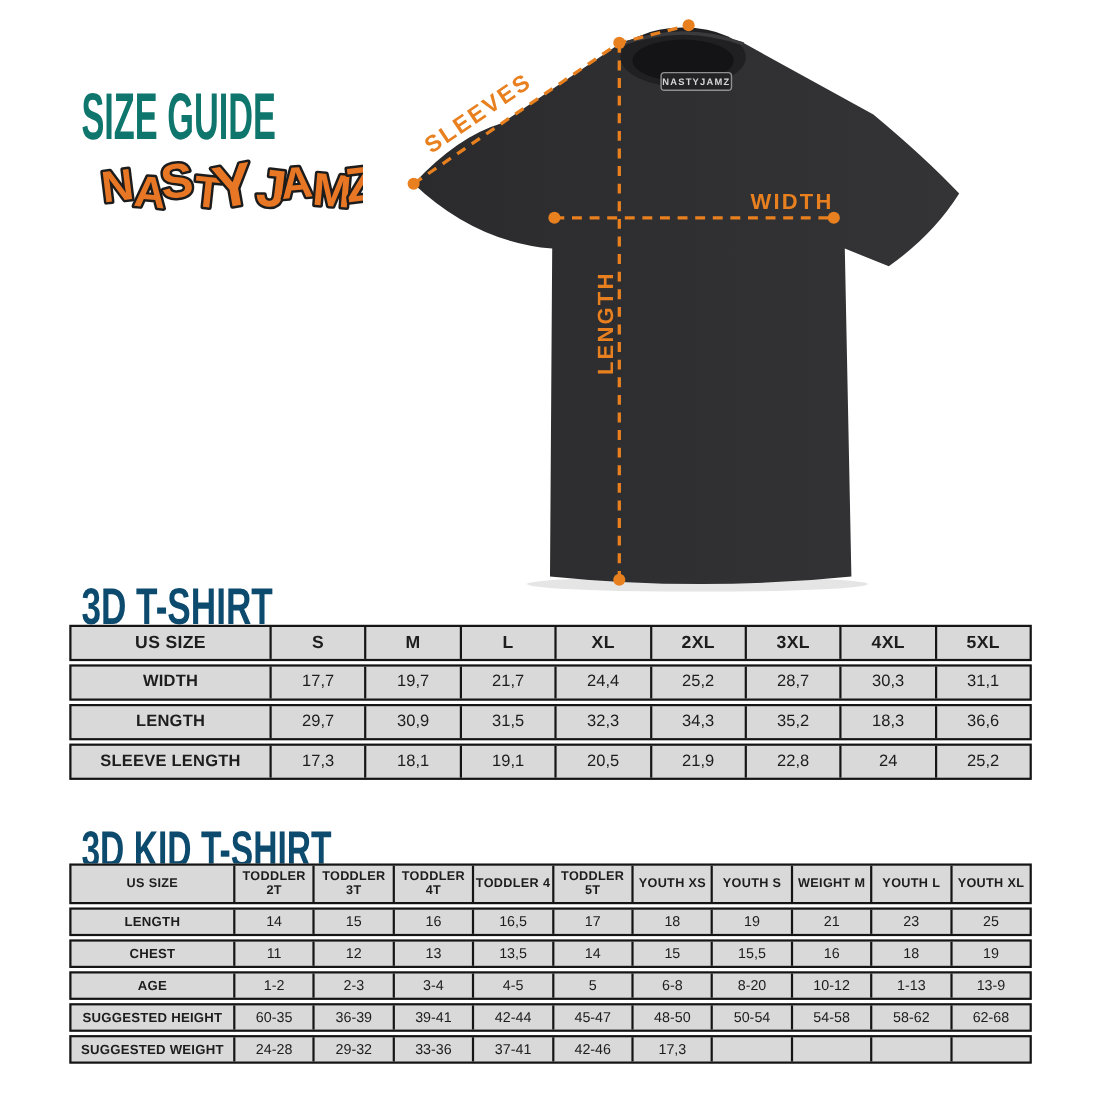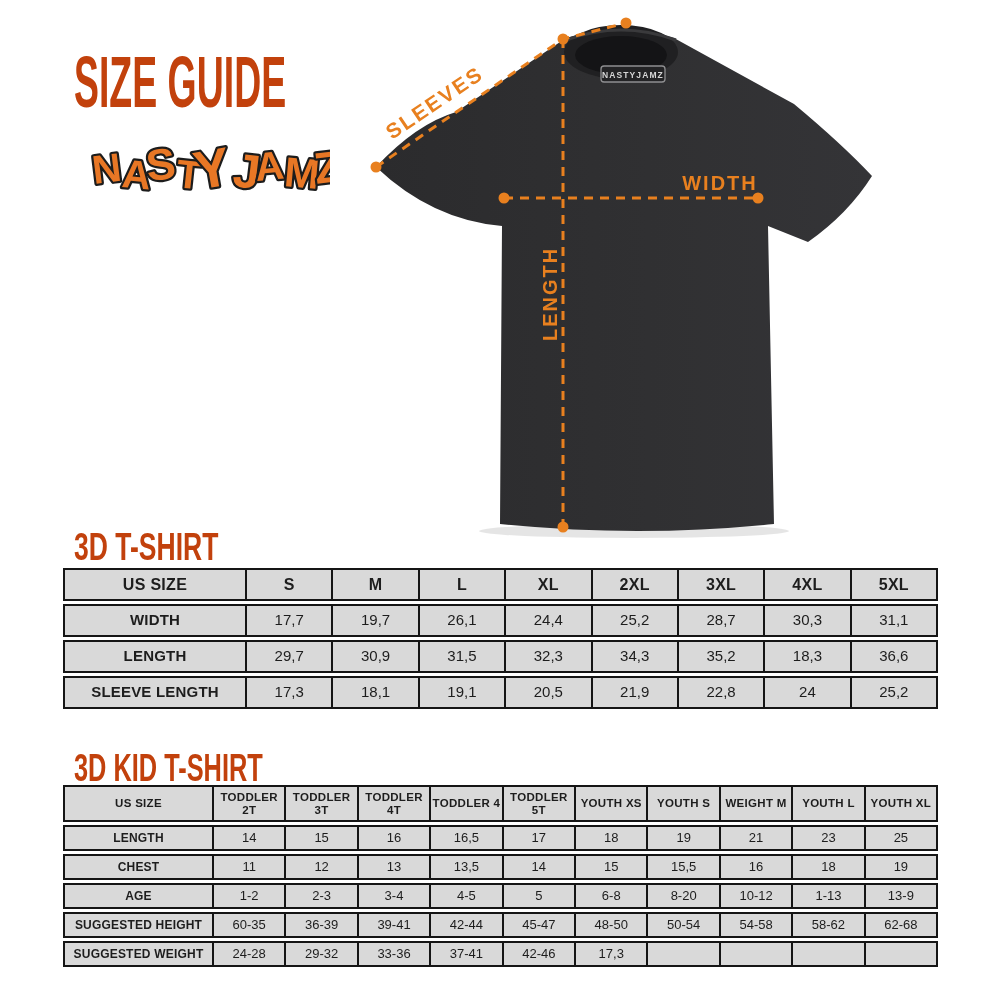--- a/index.html
+++ b/index.html
@@ -2,26 +2,26 @@
 <html><head>
 <meta charset="utf-8">
 <style>
   html,body{margin:0;padding:0;}
   body{
     width:1000px;height:1000px;position:relative;background:#ffffff;
     font-family:"Liberation Sans",sans-serif;overflow:hidden;
   }
   .condense{display:inline-block;transform-origin:left top;font-weight:bold;white-space:nowrap;}
 
-  .size-title{position:absolute;left:74px;top:46px;margin:0;color:#c2410c;font-size:72px;line-height:1;}
+  .size-title{position:absolute;left:74px;top:76px;margin:0;color:#0f766e;font-size:60px;line-height:1;}
   .size-title .condense{transform:scale(0.52,1);}
 
   .logo-svg{position:absolute;left:90px;top:134px;}
 
-  .sec-heading{position:absolute;margin:0;color:#c2410c;font-size:39px;line-height:1;}
+  .sec-heading{position:absolute;margin:0;color:#0c4a6e;font-size:47px;line-height:1;}
   .sec-heading.adult-h{left:74px;top:527px;}
   .sec-heading.kid-h{left:74px;top:748px;}
   .sec-heading.adult-h .condense{transform:scale(0.68,1);}
   .sec-heading.kid-h .condense{transform:scale(0.65,1);}
 
   .shirt-svg{position:absolute;left:370px;top:8px;}
 
   .size-table{position:absolute;left:63px;width:875px;}
   .size-table.adult{top:568px;font-size:15px;}
   .size-table.kid{top:785px;font-size:13px;}
@@ -111,21 +111,21 @@
       <div class="tcell">XL</div>
       <div class="tcell">2XL</div>
       <div class="tcell">3XL</div>
       <div class="tcell">4XL</div>
       <div class="tcell">5XL</div>
     </div>
     <div class="trow">
       <div class="tcell rowlabel">WIDTH</div>
       <div class="tcell">17,7</div>
       <div class="tcell">19,7</div>
-      <div class="tcell">26,1</div>
+      <div class="tcell">21,7</div>
       <div class="tcell">24,4</div>
       <div class="tcell">25,2</div>
       <div class="tcell">28,7</div>
       <div class="tcell">30,3</div>
       <div class="tcell">31,1</div>
     </div>
     <div class="trow">
       <div class="tcell rowlabel">LENGTH</div>
       <div class="tcell">29,7</div>
       <div class="tcell">30,9</div>

